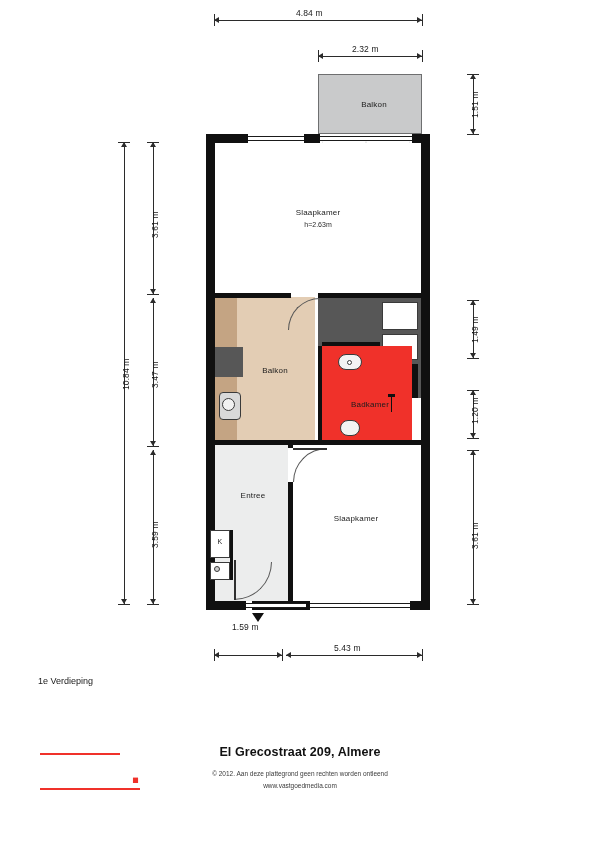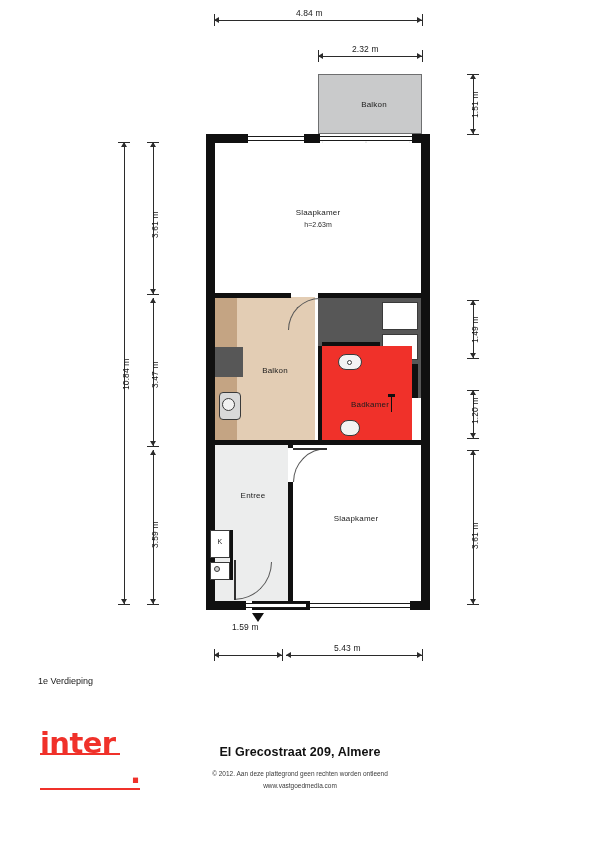--- a/index.html
+++ b/index.html
@@ -340,21 +340,20 @@
     <div class="abs fill-white" style="left:288px; top:448px; width:5px; height:34px;"></div>
     <div class="doorarc" style="left:293px; top:448px; width:34px; height:34px; border-color:#555; border-right:none; border-bottom:none; border-radius:34px 0 0 0;"></div>
     <div class="abs" style="left:293px; top:448px; width:34px; height:2px; background:#2f2f2f;"></div>
 
   </div>
 
   <div id="floorlabel">1e Verdieping</div>
 
   <div id="footer">
 
-    <div class="logo-inter" style="left:40px; top:26px;">inter</div>
     <div class="logo-immo" style="left:130px; top:56px;">.</div>
     <div class="logo-rule" style="left:40px; top:53px; width:80px;"></div>
     <div class="logo-rule" style="left:40px; top:88px; width:100px;"></div>
 
     <div id="title" style="top:45px;">El Grecostraat 209, Almere</div>
     <div class="copyline" style="top:70px;">© 2012. Aan deze plattegrond geen rechten worden ontleend</div>
     <div class="copyline" style="top:82px;">www.vastgoedmedia.com</div>
 
   </div>
 

